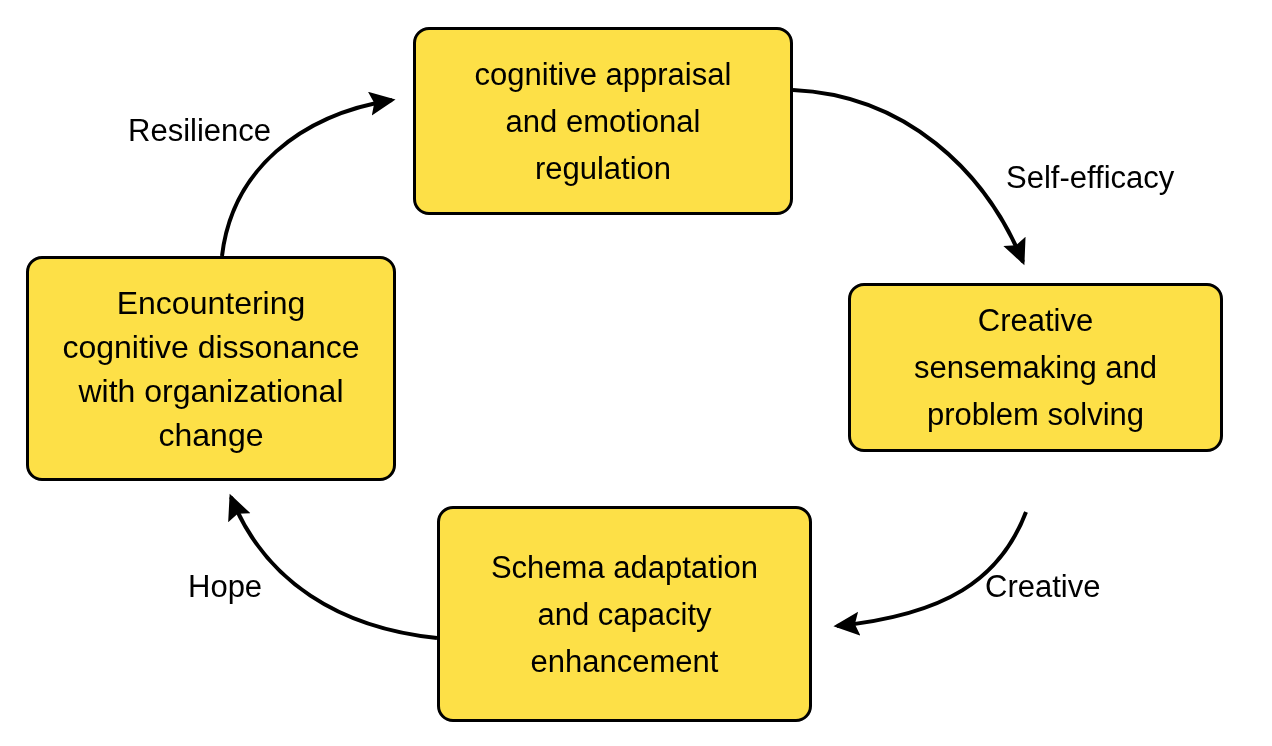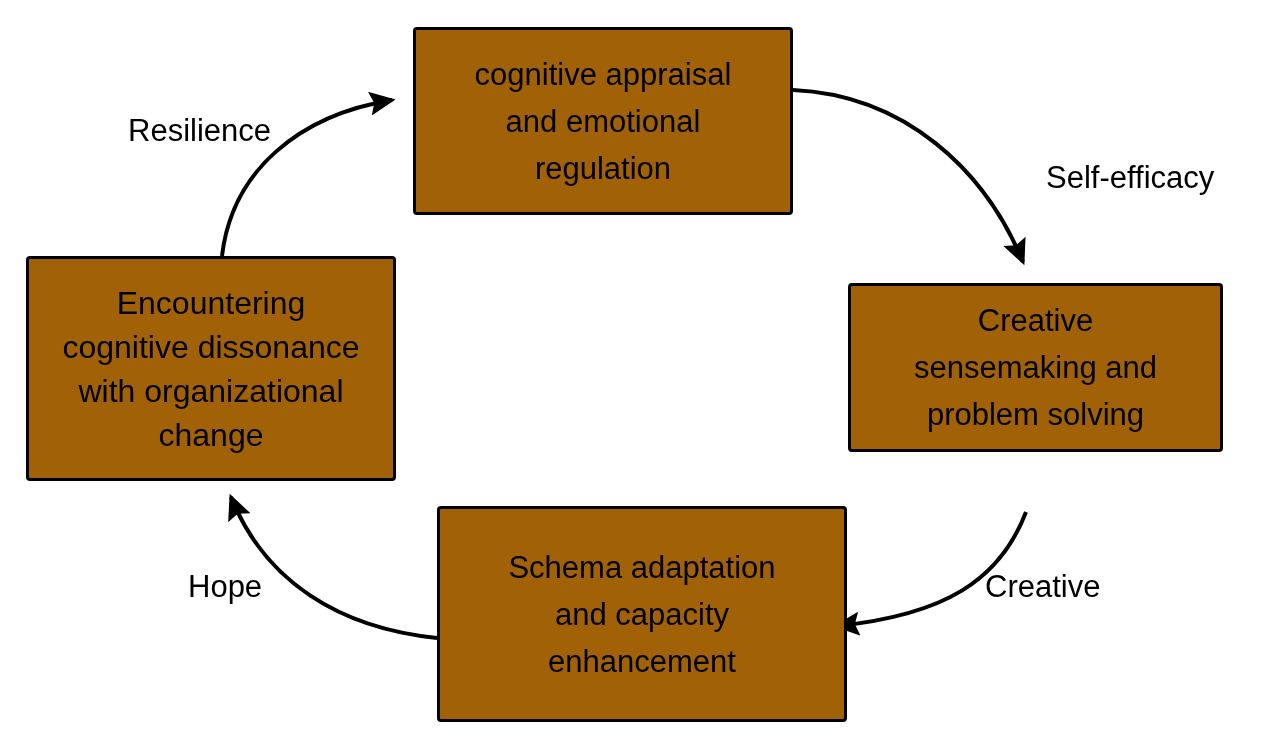--- a/index.html
+++ b/index.html
@@ -19,22 +19,22 @@
     position: absolute;
     left: 0;
     top: 0;
     width: 1272px;
     height: 746px;
   }
   .node-box {
     position: absolute;
     box-sizing: border-box;
     border: 3px solid #000000;
-    border-radius: 4px;
-    background: #a16207;
+    border-radius: 16px;
+    background: #fde047;
     display: flex;
     align-items: center;
     justify-content: center;
     text-align: center;
     color: #000000;
     font-family: "Liberation Sans", sans-serif;
     font-size: 31px;
     line-height: 47px;
     font-weight: 400;
     padding: 0 28px;
@@ -48,27 +48,27 @@
     color: #000000;
     font-family: "Liberation Sans", sans-serif;
     font-size: 31px;
     line-height: 36px;
     white-space: nowrap;
   }
 
   
   #node-top      { left: 413px; top: 27px;  width: 380px; height: 188px; }
   #node-right    { left: 848px; top: 283px; width: 375px; height: 169px; }
-  #node-bottom   { left: 437px; top: 506px; width: 410px; height: 216px; }
+  #node-bottom   { left: 437px; top: 506px; width: 375px; height: 216px; }
   #node-left     { left: 26px;  top: 256px; width: 370px; height: 225px; }
   #node-left .node-label { font-size: 32px; line-height: 44px; }
 
   
   #label-resilience   { left: 128px;  top: 113px; }
-  #label-self-efficacy{ left: 1006px; top: 160px; margin-left: 40px; }
+  #label-self-efficacy{ left: 1006px; top: 160px; }
   #label-optimism     { left: 985px;  top: 569px; }
   #label-hope         { left: 188px;  top: 569px; }
 </style>
 </head>
 <body>
 
 <div id="canvas">
 
   <svg id="diagram-svg" viewBox="0 0 1272 746" xmlns="http://www.w3.org/2000/svg">
     <defs>

